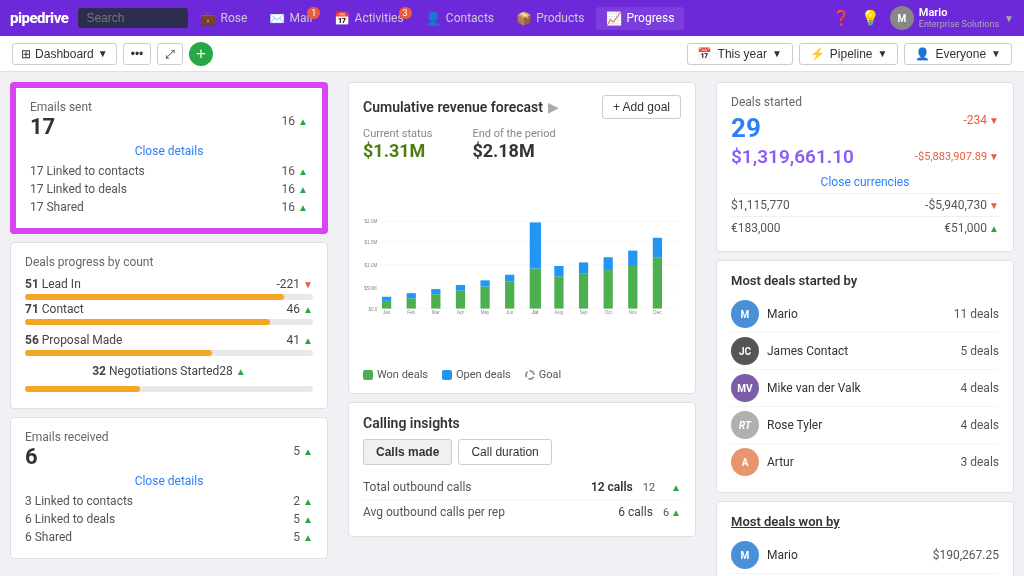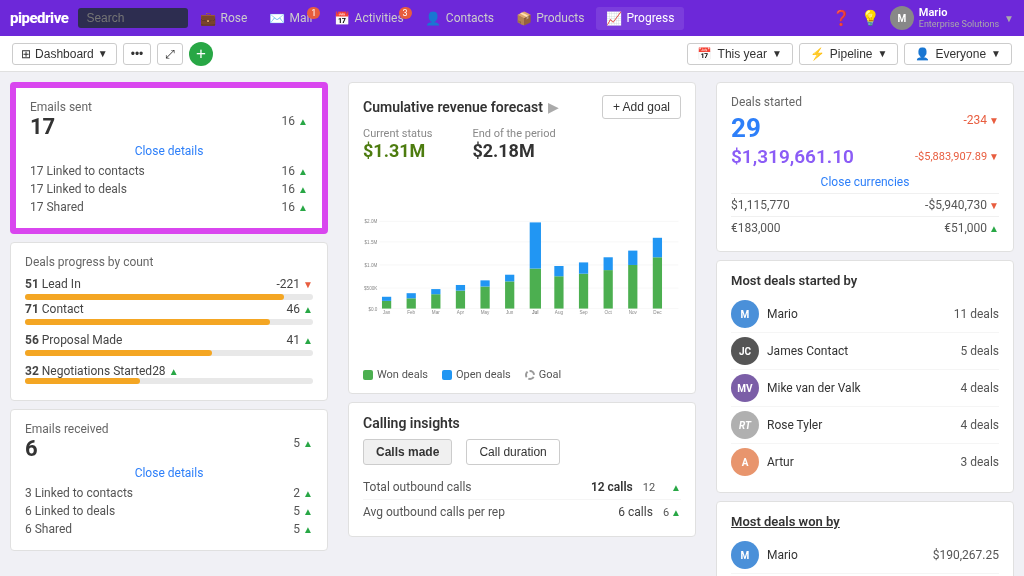--- a/index.html
+++ b/index.html
@@ -170,21 +170,21 @@
                 <span>41</span>
                 <span style="color:#28a745;font-size:10px;">▲</span>
               </span>
           </div>
           <div style="height:6px;background:#e8e8e8;border-radius:3px;">
             <div style="height:6px;border-radius:3px;background:#f4a623;width:65%;"></div>
           </div>
         </div>
 
         <div style="margin-bottom:4px;">
-          <div style="display:flex;justify-content:flex-start;font-size:12px;color:#444;margin-bottom:0;">
+          <div style="display:flex;justify-content:center;font-size:12px;color:#444;margin-bottom:8px;">
             <span><strong>32</strong> <span>Negotiations Started</span></span>
             <span style="display:flex;align-items:center;gap:3px;">
                 <span>28</span>
                 <span style="color:#28a745;font-size:10px;">▲</span>
               </span>
           </div>
           <div style="height:6px;background:#e8e8e8;border-radius:3px;">
             <div style="height:6px;border-radius:3px;background:#f4a623;width:40%;"></div>
           </div>
         </div>
@@ -330,21 +330,21 @@
         </div>
         <div style="display:flex;align-items:center;gap:4px;">
           <div style="width:10px;height:10px;border-radius:50%;border:2px dashed #999;"></div>
           <span>Goal</span>
         </div>
       </div>
     </div>
 
     <div style="background:#fff;border-radius:4px;border:1px solid #e0e0e0;padding:12px 14px;">
       <div style="font-size:14px;font-weight:600;margin-bottom:8px;">Calling insights</div>
-      <div style="display:flex;gap:14px;margin-bottom:10px;">
+      <div style="display:flex;gap:6px;margin-bottom:10px;">
         <button style="padding:5px 12px;border:1px solid #ccc;border-radius:3px;font-size:12px;cursor:pointer;background:#f0f0f0;color:#333;font-weight:600;">Calls made</button>
         <button style="padding:5px 12px;border:1px solid #ccc;border-radius:3px;font-size:12px;cursor:pointer;background:#fff;color:#333;">Call duration</button>
       </div>
       <div style="display:flex;justify-content:space-between;align-items:center;font-size:12px;color:#555;padding:5px 0;border-bottom:1px solid #f5f5f5;">
         <span>Total outbound calls</span>
         <div style="display:flex;align-items:center;gap:10px;">
           <span style="font-weight:600;color:#333;">12 calls</span>
           <span style="display:flex;align-items:center;gap:16px;font-size:11px;color:#555;">
             <span>12</span>
             <span style="color:#28a745;font-size:10px;">▲</span>

